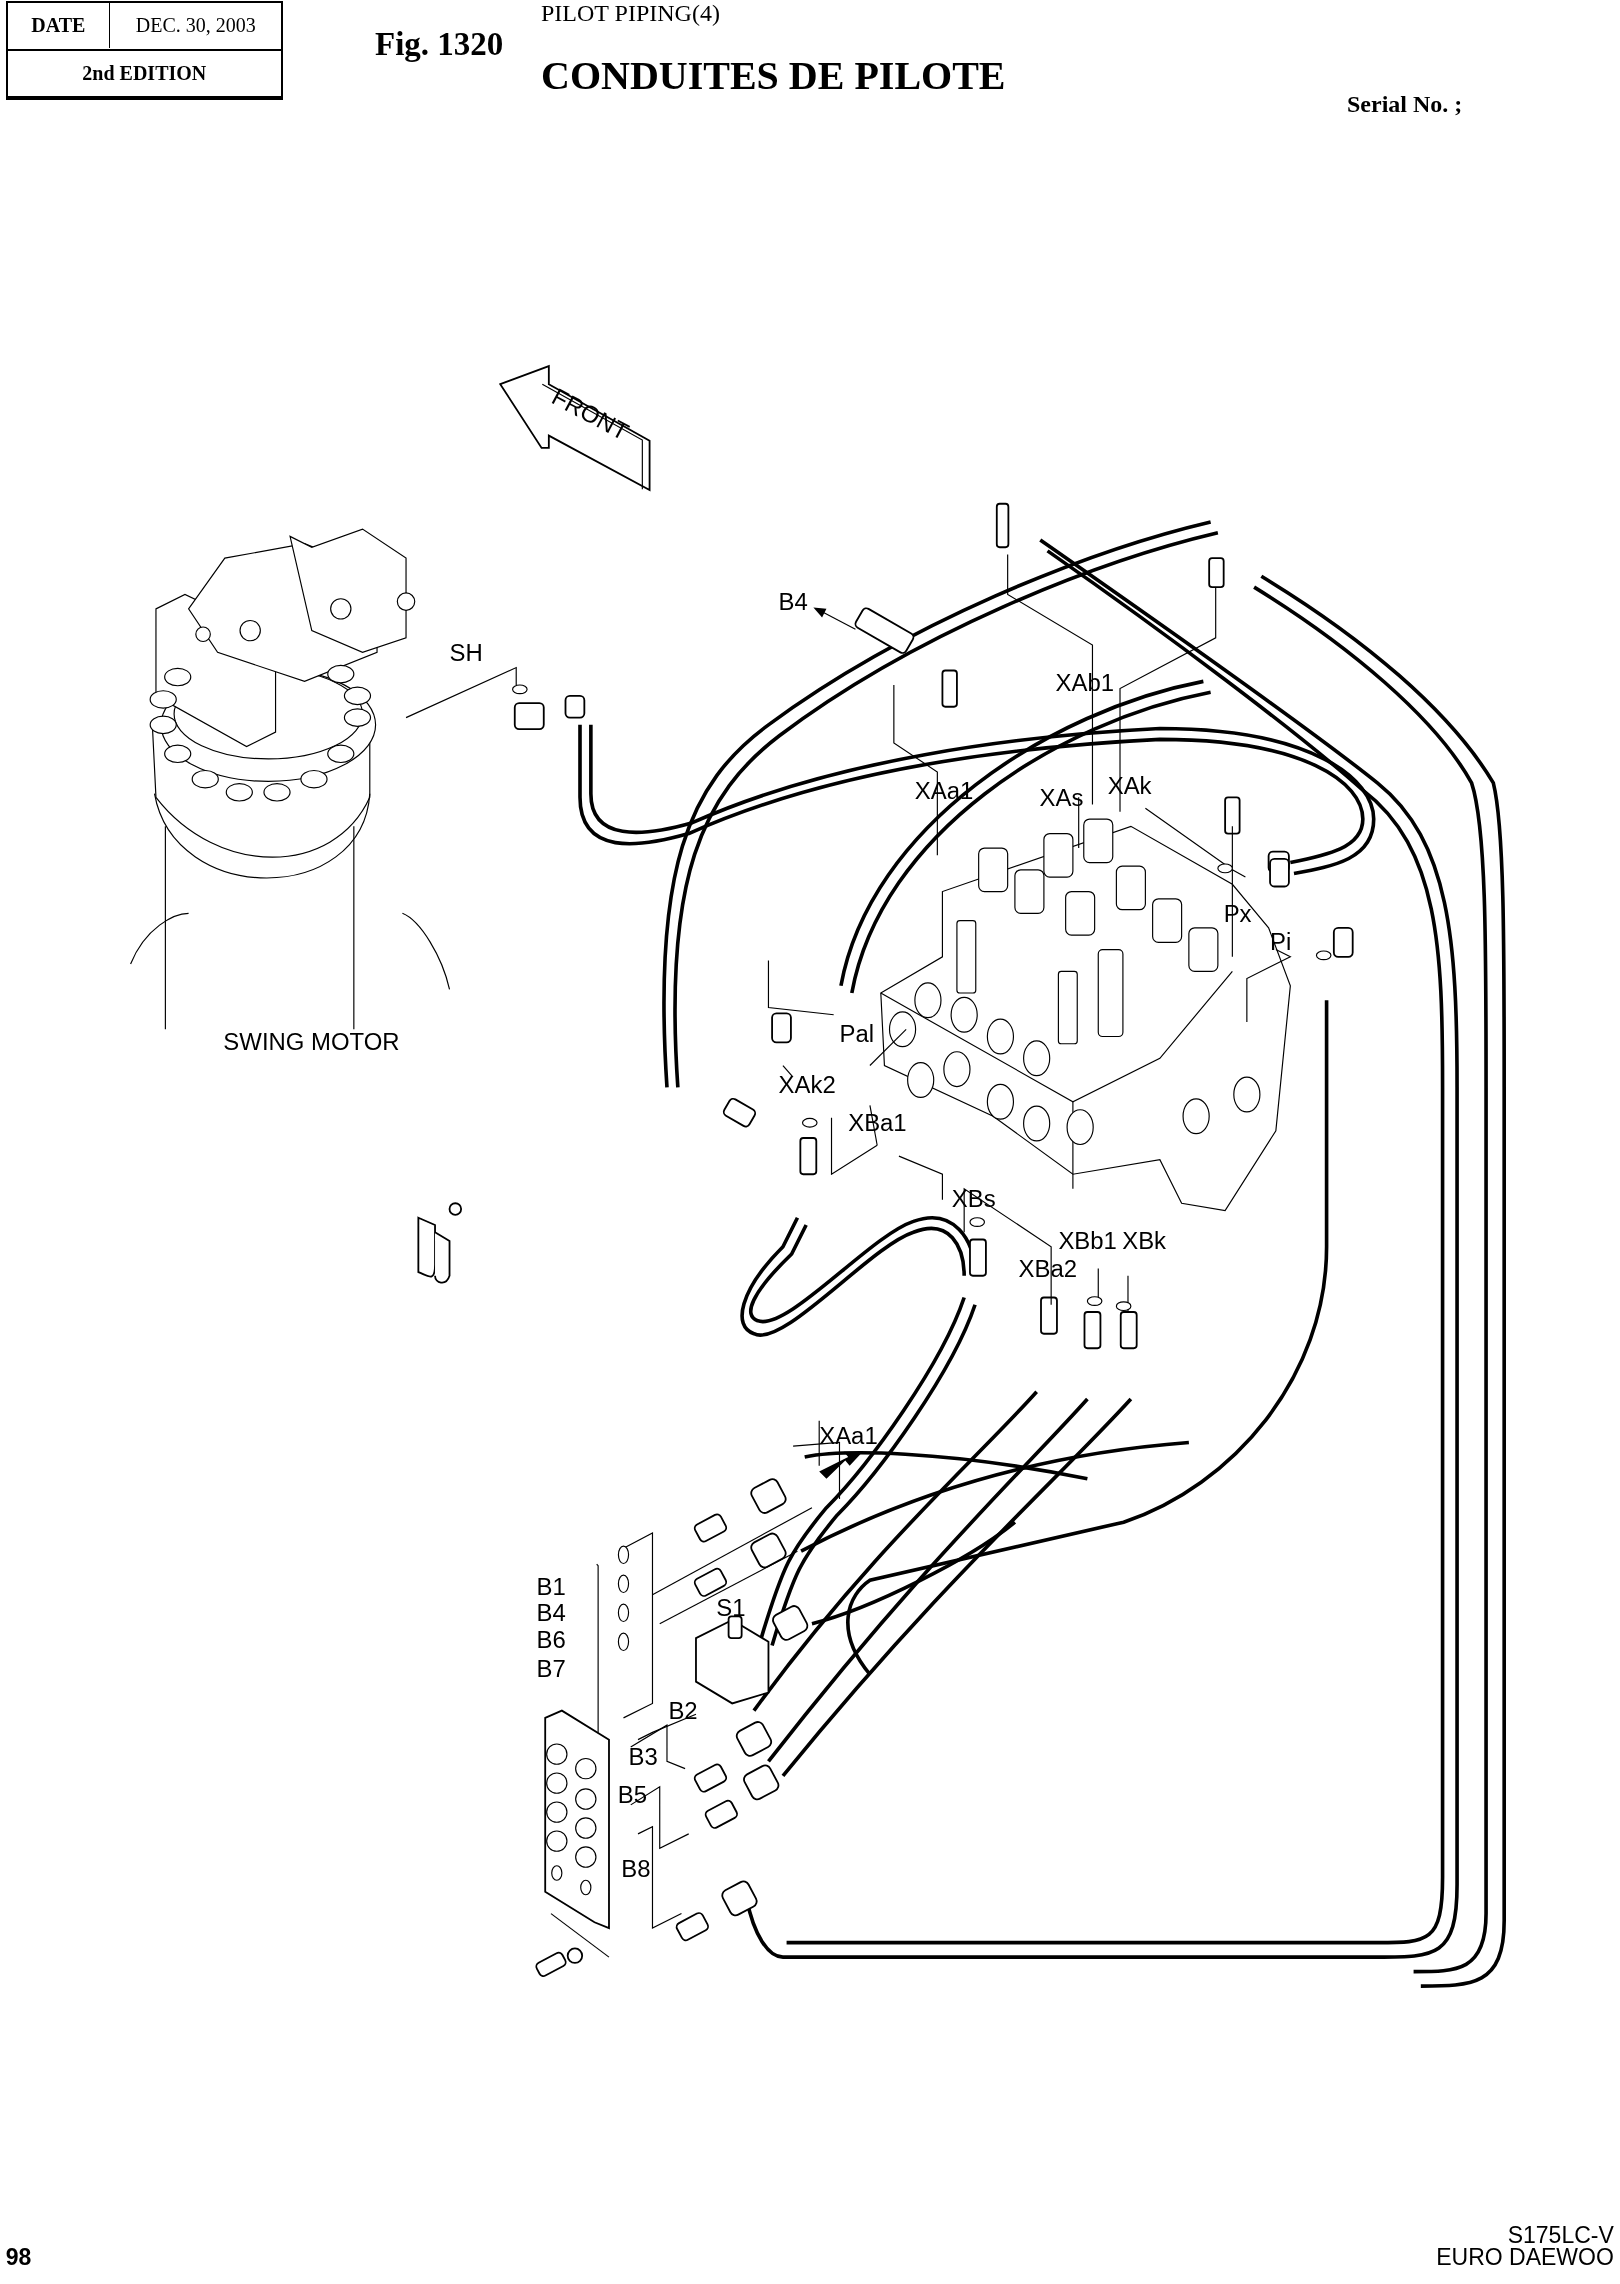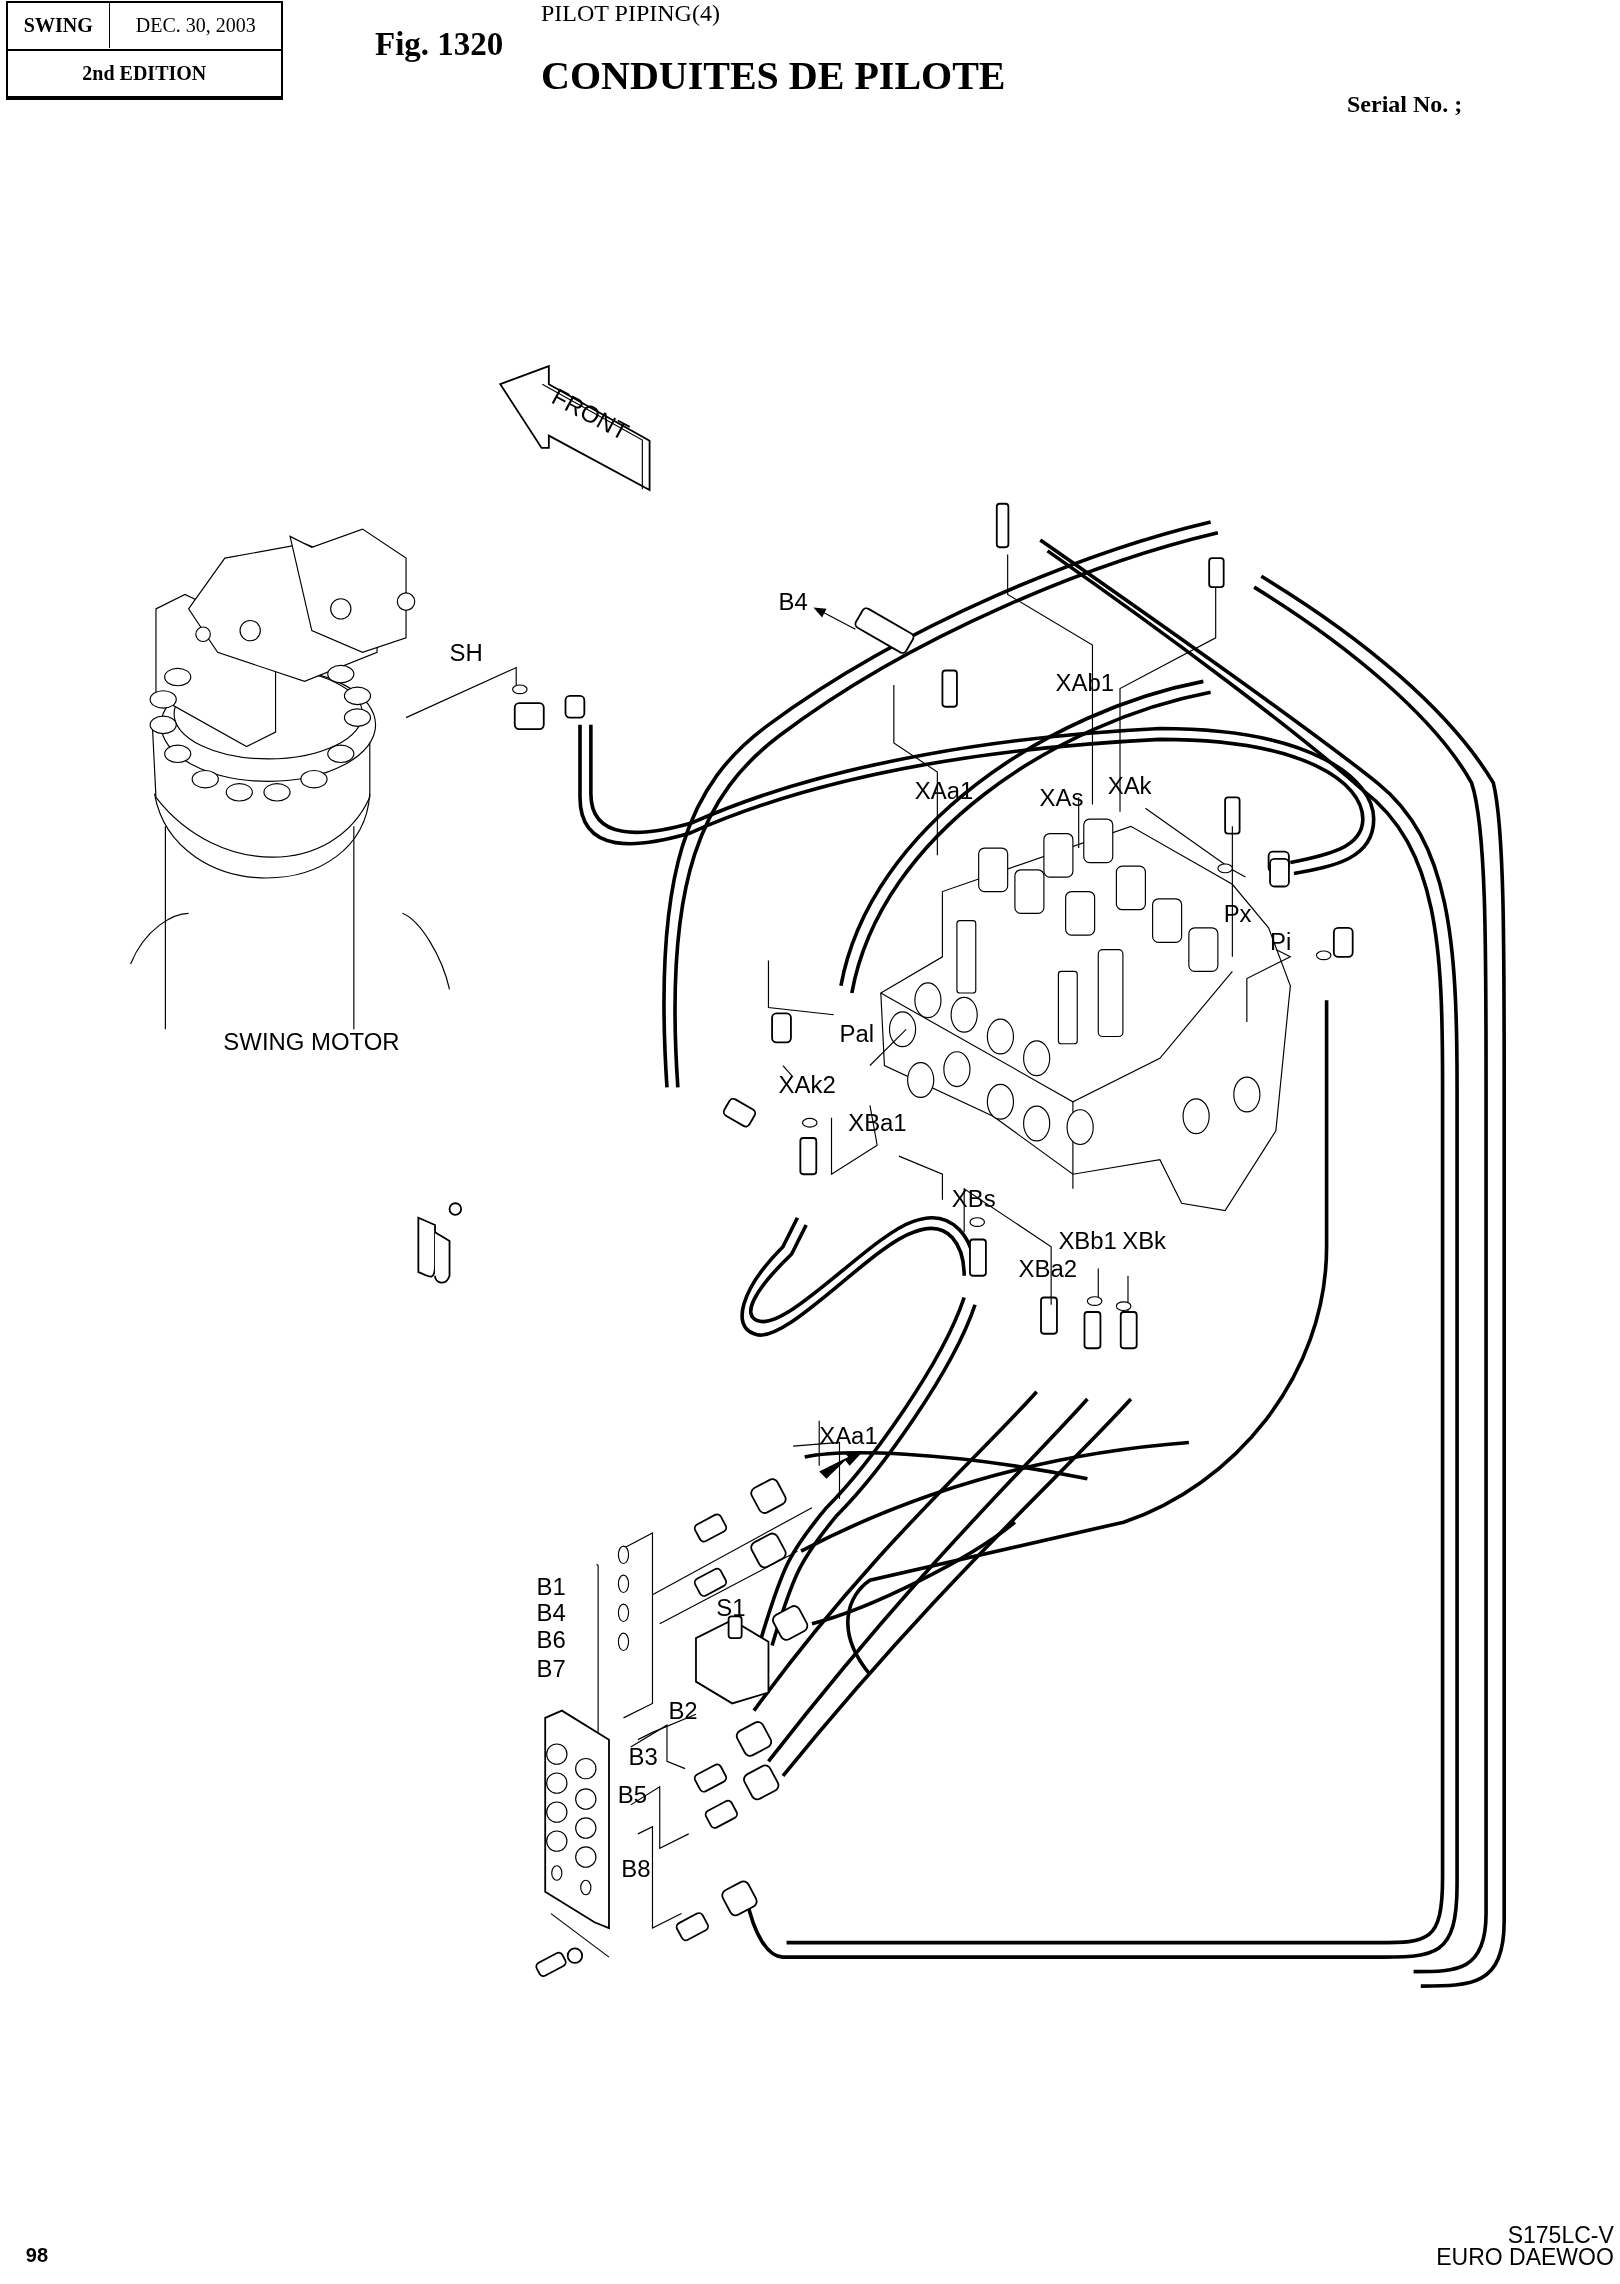--- a/index.html
+++ b/index.html
@@ -6,35 +6,35 @@
   body { width: 1621px; height: 2284px; position: relative; overflow: hidden; font-family: "Liberation Serif", serif; color: #000; }
   .date-box { position: absolute; left: 5.8px; top: 1.4px; width: 277px; height: 99px; border: 2.9px solid #000; border-bottom-width: 4.3px; box-sizing: border-box; }
   .date-box .row1 { position: absolute; left: 0; top: 0; width: 100%; height: 48px; border-bottom: 2.9px solid #000; box-sizing: border-box; }
   .date-box .lbl { position: absolute; left: 0; top: 0; width: 101px; height: 45px; border-right: 1.4px solid #000; font-weight: bold; font-size: 20px; display: flex; align-items: center; justify-content: center; }
   .date-box .val { position: absolute; left: 103px; top: 0; right: 0; height: 45px; font-weight: normal; font-size: 20px; display: flex; align-items: center; justify-content: center; }
   .date-box .edition { position: absolute; left: 0; top: 48px; width: 100%; height: 45px; font-weight: bold; font-size: 20px; display: flex; align-items: center; justify-content: center; }
   .fig-no { position: absolute; left: 375px; top: 26px; font-size: 33px; font-weight: bold; }
   .title1 { position: absolute; left: 541px; top: 0; font-size: 24px; font-weight: normal; }
   .title2 { position: absolute; left: 541px; top: 52px; font-size: 40px; font-weight: bold; }
   .serial { position: absolute; left: 1347px; top: 91px; font-size: 24px; font-weight: bold; }
-  .page-no { position: absolute; left: 5.8px; top: 2244px; font-family: "Liberation Sans", sans-serif; font-size: 20px; font-weight: bold; margin-left: 20px; }
+  .page-no { position: absolute; left: 5.8px; top: 2244px; font-family: "Liberation Sans", sans-serif; font-size: 23px; font-weight: bold; }
   .model { position: absolute; right: 7.2px; top: 2224px; font-family: "Liberation Sans", sans-serif; font-size: 23px; font-weight: normal; text-align: right; line-height: 22px; }
   svg.diagram { position: absolute; left: 0; top: 0; }
   svg.diagram text { font-family: "Liberation Sans", sans-serif; font-size: 33px; fill: #000; }
   .hose { fill: none; stroke: #000; stroke-width: 5; }
   .thin { fill: none; stroke: #000; stroke-width: 1.6; }
   .part { fill: #fff; stroke: #000; stroke-width: 2.5; }
   .partthin { fill: #fff; stroke: #000; stroke-width: 1.6; }
 </style>
 </head>
 <body>
 
 <div class="date-box">
   <div class="row1">
-    <div class="lbl">SWING</div>
+    <div class="lbl">DATE</div>
     <div class="val">DEC. 30, 2003</div>
   </div>
   <div class="edition">2nd EDITION</div>
 </div>
 <div class="fig-no">Fig. 1320</div>
 <div class="title1">PILOT PIPING(4)</div>
 <div class="title2">CONDUITES DE PILOTE</div>
 <div class="serial">Serial No. ;</div>
 
 <svg class="diagram" width="1621" height="2284" viewBox="0 0 2236 3151">

